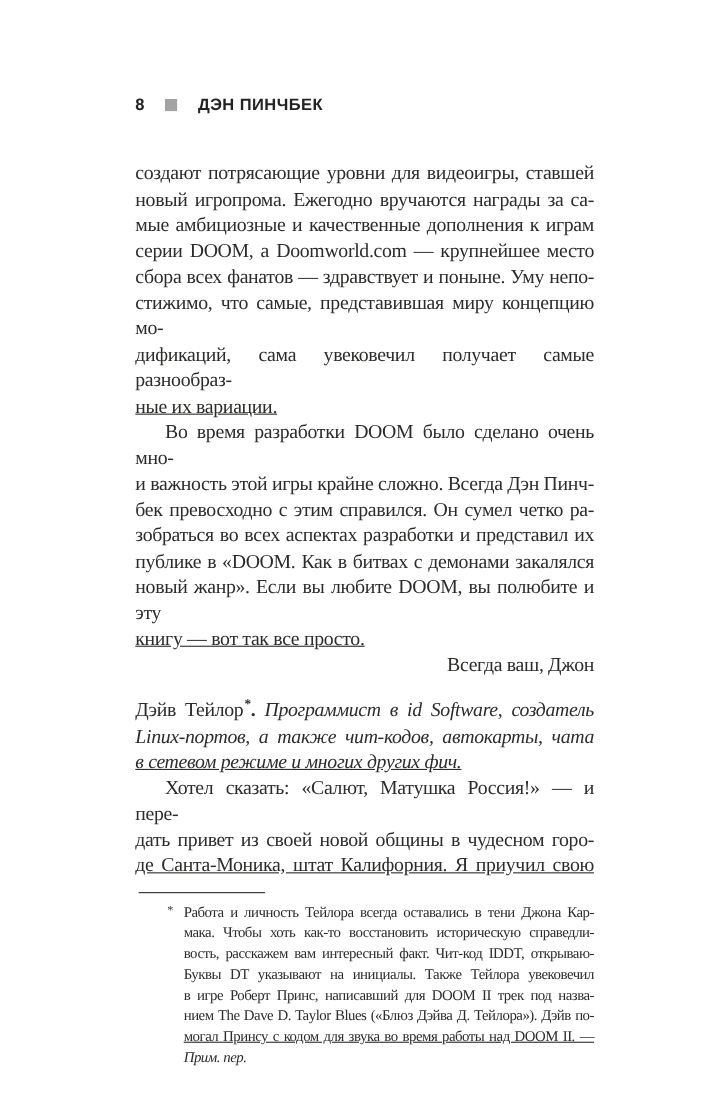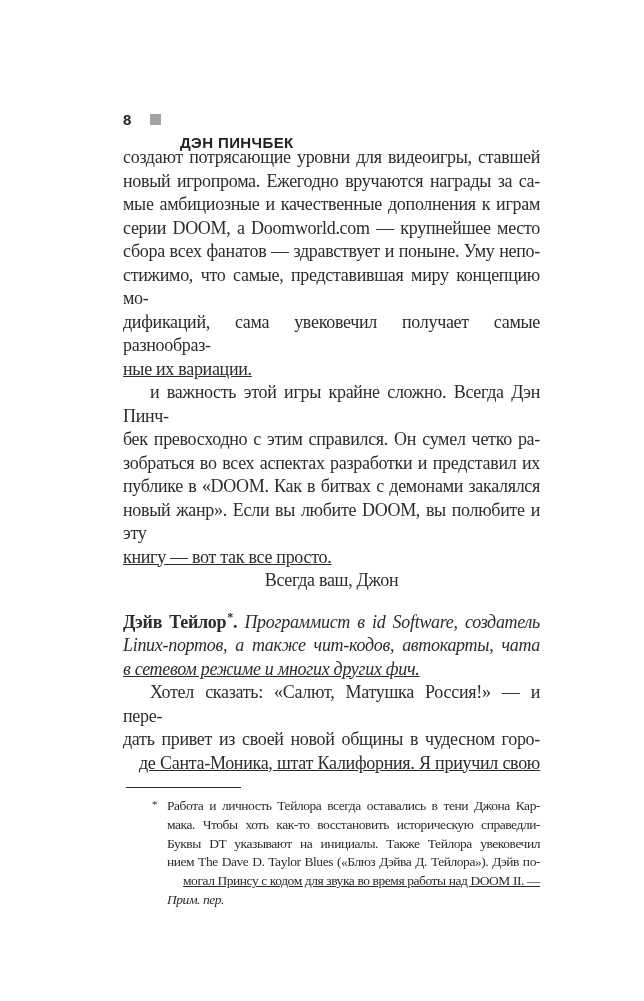--- a/index.html
+++ b/index.html
@@ -25,42 +25,42 @@
     font-weight: 700;
     font-size: 15px;
     color: #232323;
   }
   .runhead .pagenum { width: 27px; }
   .runhead .sq {
     width: 11px; height: 11px;
     background: #a3a3a3;
     margin-right: 19px;
   }
-  .runhead .rtitle { letter-spacing: 0.4px; margin-top: 47px; }
+  .runhead .rtitle { letter-spacing: 0.4px; }
 
   
   .textcol {
     position: absolute;
     left: 123px;
     top: 146px;
     width: 417px;
     font-size: 18px;
     line-height: 23.5px;
     letter-spacing: -0.3px;
   }
   .tline { text-align: justify; text-align-last: justify; }
   .tline.last { text-align-last: left; text-decoration: underline; }
-  .justify-all .tline.last { text-align-last: justify; margin-left: 16px; }
+  .justify-all .tline.last { text-align-last: justify; }
   .indent .tline:first-child { text-indent: 27px; }
 
-  .signature { text-align: center; }
+  .signature { text-align: right; }
 
   .bio { margin-top: 18px; }
   .bio-first { text-align: justify; text-align-last: justify; }
-  .bio-name { font-weight: 700; font-style: normal; }
+  .bio-name { font-weight: 400; font-style: normal; }
   .bio-ast {
     font-weight: 700;
     font-size: 12px;
     vertical-align: super;
     line-height: 0;
     margin-left: 1px;
   }
   .bio-period { font-weight: 700; }
   .ital { font-style: italic; }
 
@@ -105,20 +105,21 @@
         <div class="tline">новый игропрома. Ежегодно вручаются награды за са-</div>
         <div class="tline">мые амбициозные и качественные дополнения к играм</div>
         <div class="tline">серии DOOM, а Doomworld.com — крупнейшее место</div>
         <div class="tline">сбора всех фанатов — здравствует и поныне. Уму непо-</div>
         <div class="tline">стижимо, что самые, представившая миру концепцию мо-</div>
         <div class="tline">дификаций, сама увековечил получает самые разнообраз-</div>
         <div class="tline last">ные их вариации.</div>
       </div>
 
     <div class="para indent">
+        <div class="tline">Во время разработки DOOM было сделано очень мно-</div>
         <div class="tline">и важность этой игры крайне сложно. Всегда Дэн Пинч-</div>
         <div class="tline">бек превосходно с этим справился. Он сумел четко ра-</div>
         <div class="tline">зобраться во всех аспектах разработки и представил их</div>
         <div class="tline">публике в «DOOM. Как в битвах с демонами закалялся</div>
         <div class="tline">новый жанр». Если вы любите DOOM, вы полюбите и эту</div>
         <div class="tline last">книгу — вот так все просто.</div>
       </div>
 
     <div class="signature">Всегда ваш, Джон</div>
 
@@ -139,21 +140,23 @@
         <div class="tline last">де Санта-Моника, штат Калифорния. Я приучил свою</div>
       </div>
 
     <div class="fn-rule"></div>
 
     <div class="footnote">
       <span class="fn-marker">*</span>
       <div class="para justify-all">
           <div class="tline">Работа и личность Тейлора всегда оставались в тени Джона Кар-</div>
           <div class="tline">мака. Чтобы хоть как-то восстановить историческую справедли-</div>
+          <div class="tline">вость, расскажем вам интересный факт. Чит-код IDDT, открываю-</div>
           <div class="tline">Буквы DT указывают на инициалы. Также Тейлора увековечил</div>
+          <div class="tline">в игре Роберт Принс, написавший для DOOM II трек под назва-</div>
           <div class="tline">нием The Dave D. Taylor Blues («Блюз Дэйва Д. Тейлора»). Дэйв по-</div>
           <div class="tline last">могал Принсу с кодом для звука во время работы над DOOM II. —</div>
         </div>
       <div class="fn-last">Прим. пер.</div>
     </div>
 
   </div>
 </div>
 
 </body></html>

